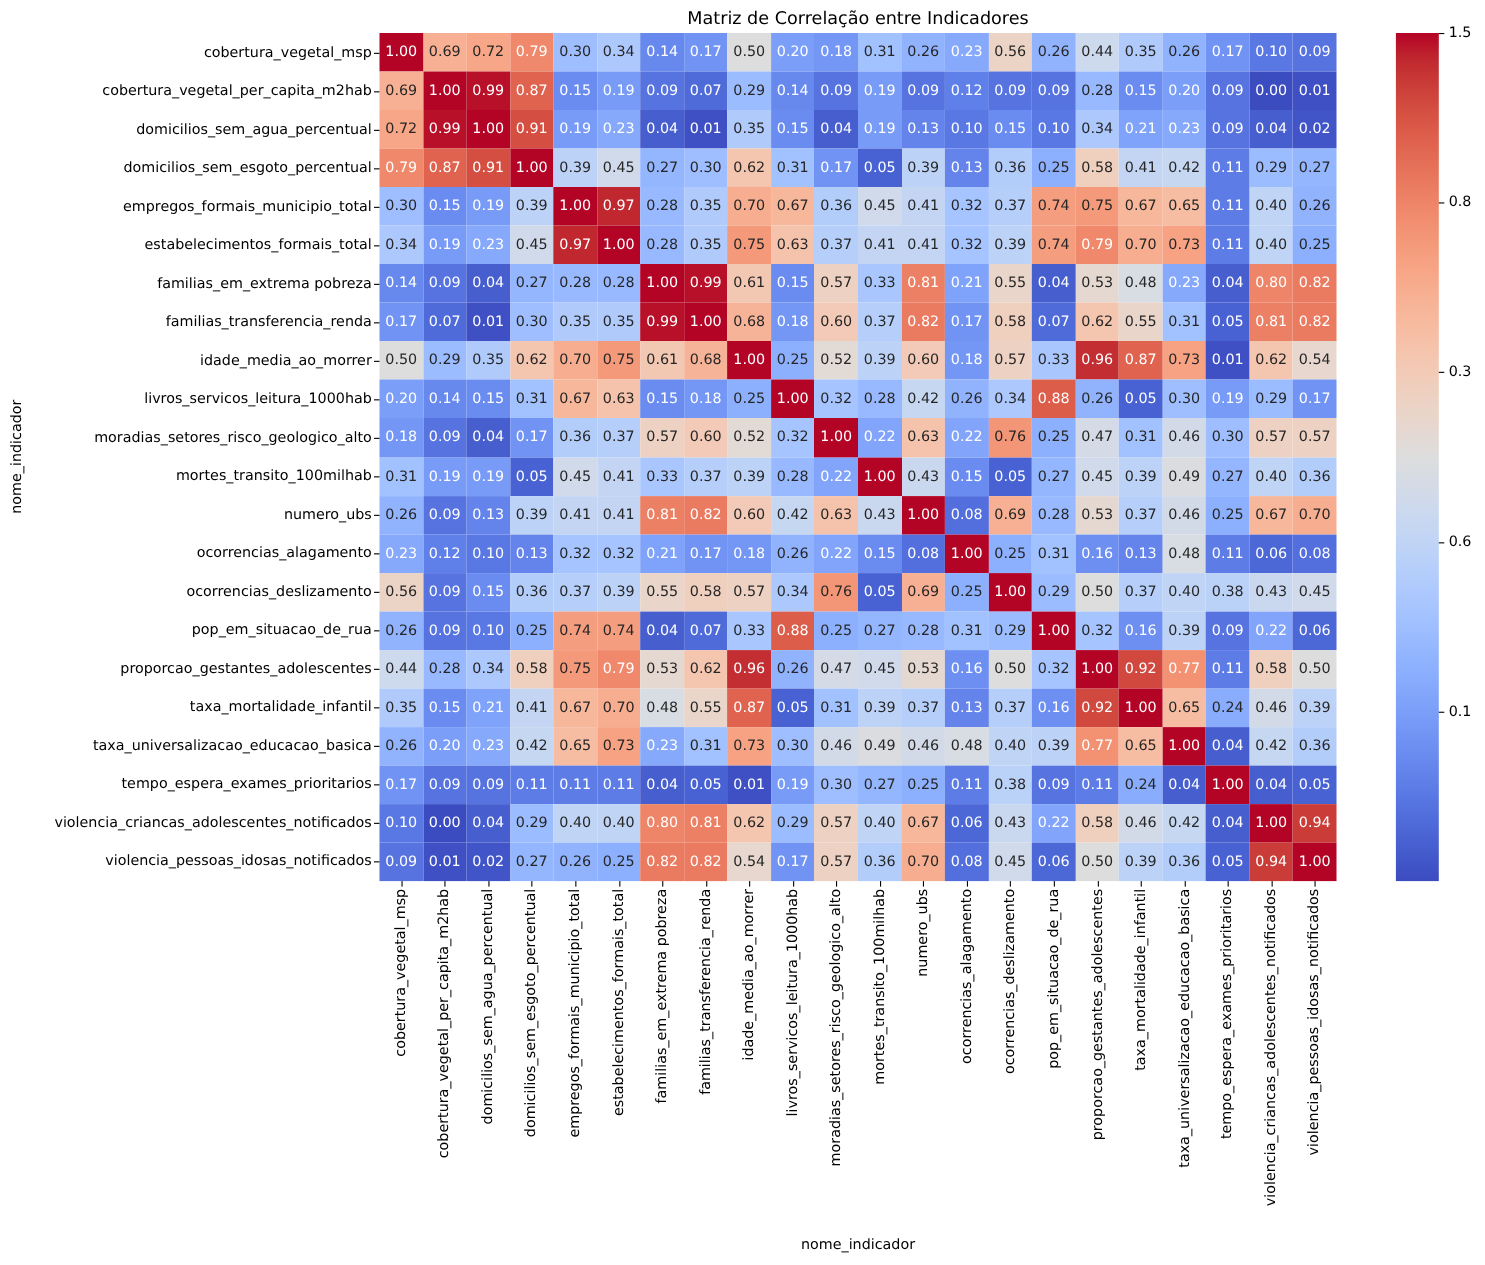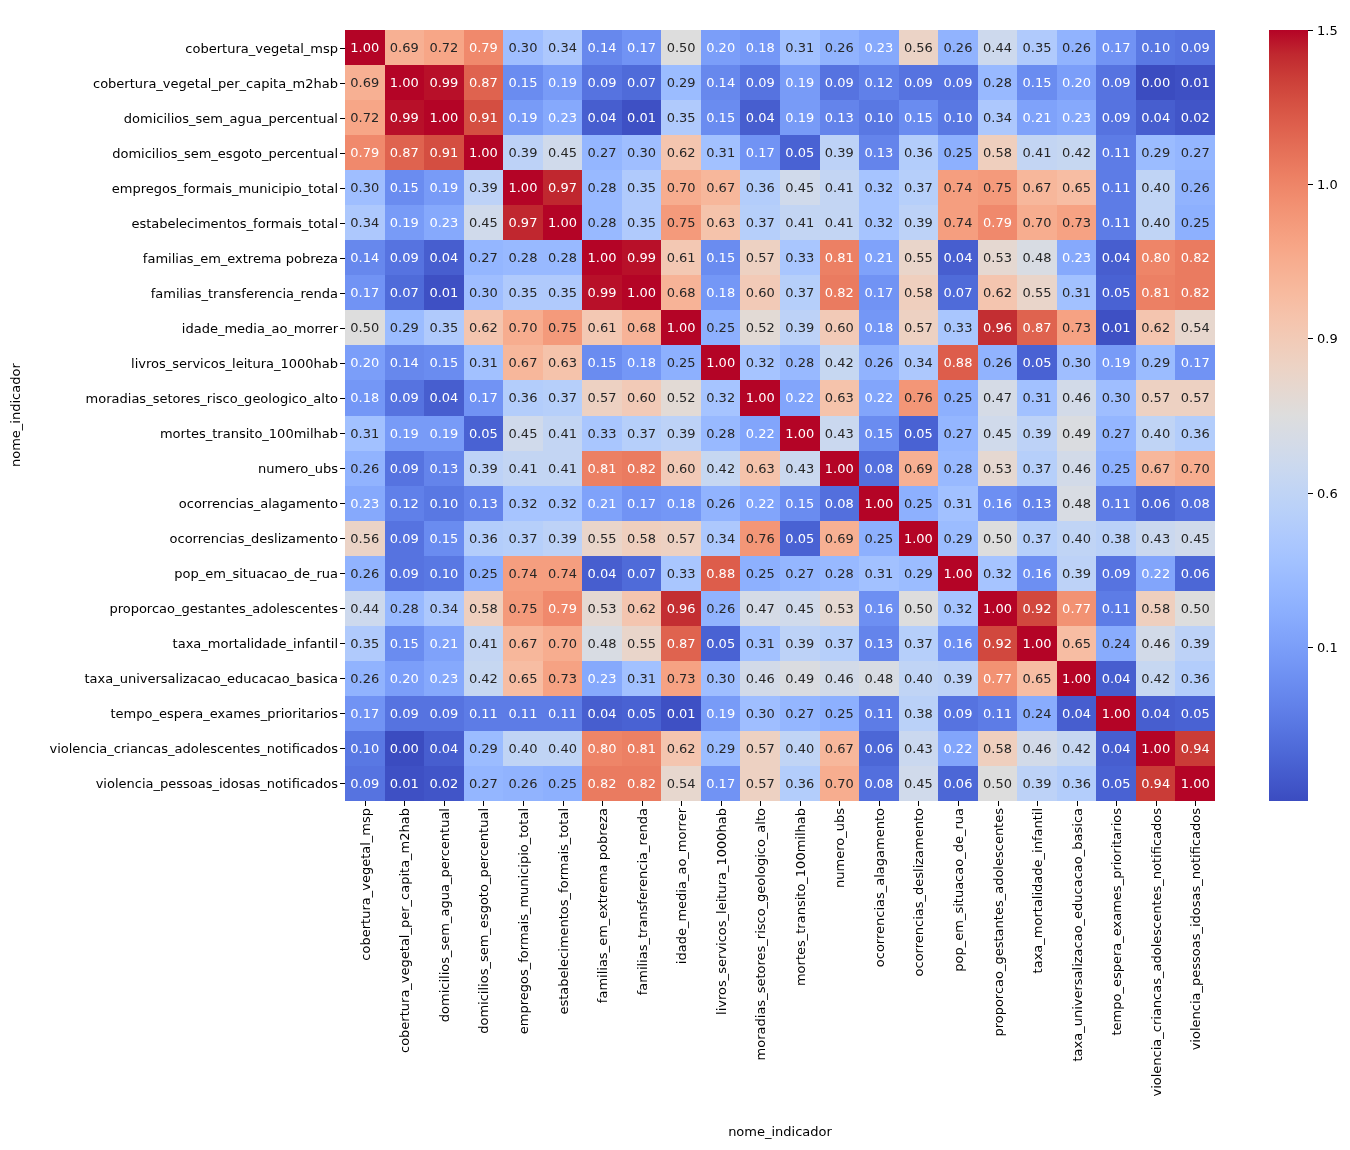--- a/index.html
+++ b/index.html
@@ -94,20 +94,21 @@
     transform: translateY(-50%);
     font-size: 13px;
     color: #000000;
     white-space: nowrap;
   }
 </style>
 </head>
 <body>
 
 <div class="figure">
+  <div class="chart-title">Matriz de Correlação entre Indicadores</div>
   <div class="ylabel">nome_indicador</div>
   <div class="heatmap-grid">
       <div class="cell" style="background: rgb(180, 4, 38); color: rgb(255, 255, 255);">1.00</div>
       <div class="cell" style="background: rgb(247, 176, 147); color: rgb(38, 38, 38);">0.69</div>
       <div class="cell" style="background: rgb(247, 166, 135); color: rgb(38, 38, 38);">0.72</div>
       <div class="cell" style="background: rgb(240, 137, 108); color: rgb(255, 255, 255);">0.79</div>
       <div class="cell" style="background: rgb(159, 190, 255); color: rgb(38, 38, 38);">0.30</div>
       <div class="cell" style="background: rgb(173, 200, 253); color: rgb(38, 38, 38);">0.34</div>
       <div class="cell" style="background: rgb(103, 136, 237); color: rgb(255, 255, 255);">0.14</div>
       <div class="cell" style="background: rgb(113, 147, 244); color: rgb(255, 255, 255);">0.17</div>
@@ -678,20 +679,20 @@
     <div class="tick tick-x" style="left: 957.955px;"></div>
     <div class="tick tick-x" style="left: 997.5px;"></div>
     <div class="tick tick-x" style="left: 1037.05px;"></div>
     <div class="tick tick-x" style="left: 1076.59px;"></div>
     <div class="tick tick-x" style="left: 1116.14px;"></div>
     <div class="tick tick-x" style="left: 1155.68px;"></div>
     <div class="tick tick-x" style="left: 1195.23px;"></div>
     <div class="tick tick-cb" style="top: 30px;"></div>
     <div class="cbar-label" style="top: 30px;">1.5</div>
     <div class="tick tick-cb" style="top: 184.2px;"></div>
-    <div class="cbar-label" style="top: 184.2px;">1.0</div>
+    <div class="cbar-label" style="top: 184.2px;">0.8</div>
     <div class="tick tick-cb" style="top: 338.4px;"></div>
-    <div class="cbar-label" style="top: 338.4px;">0.9</div>
+    <div class="cbar-label" style="top: 338.4px;">0.3</div>
     <div class="tick tick-cb" style="top: 492.6px;"></div>
     <div class="cbar-label" style="top: 492.6px;">0.6</div>
     <div class="tick tick-cb" style="top: 646.8px;"></div>
     <div class="cbar-label" style="top: 646.8px;">0.1</div>
   </div>
 
 </body></html>

